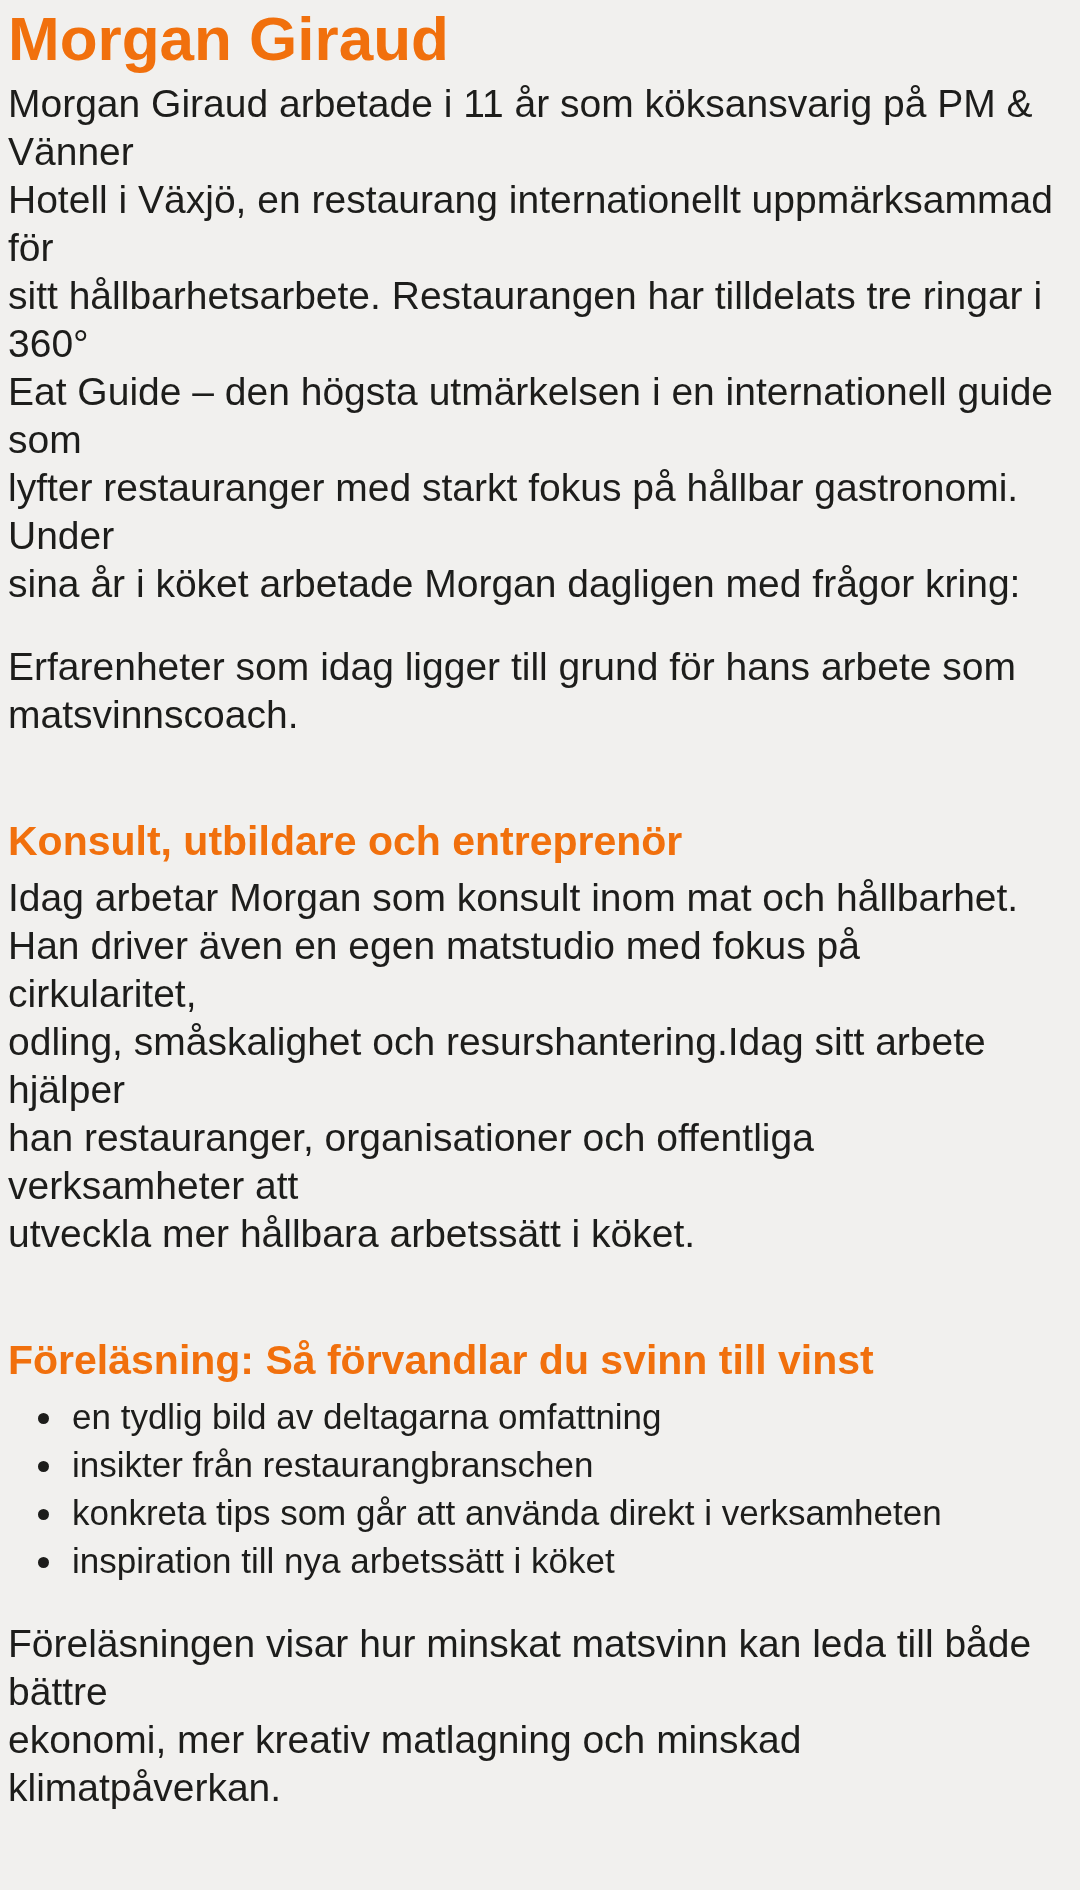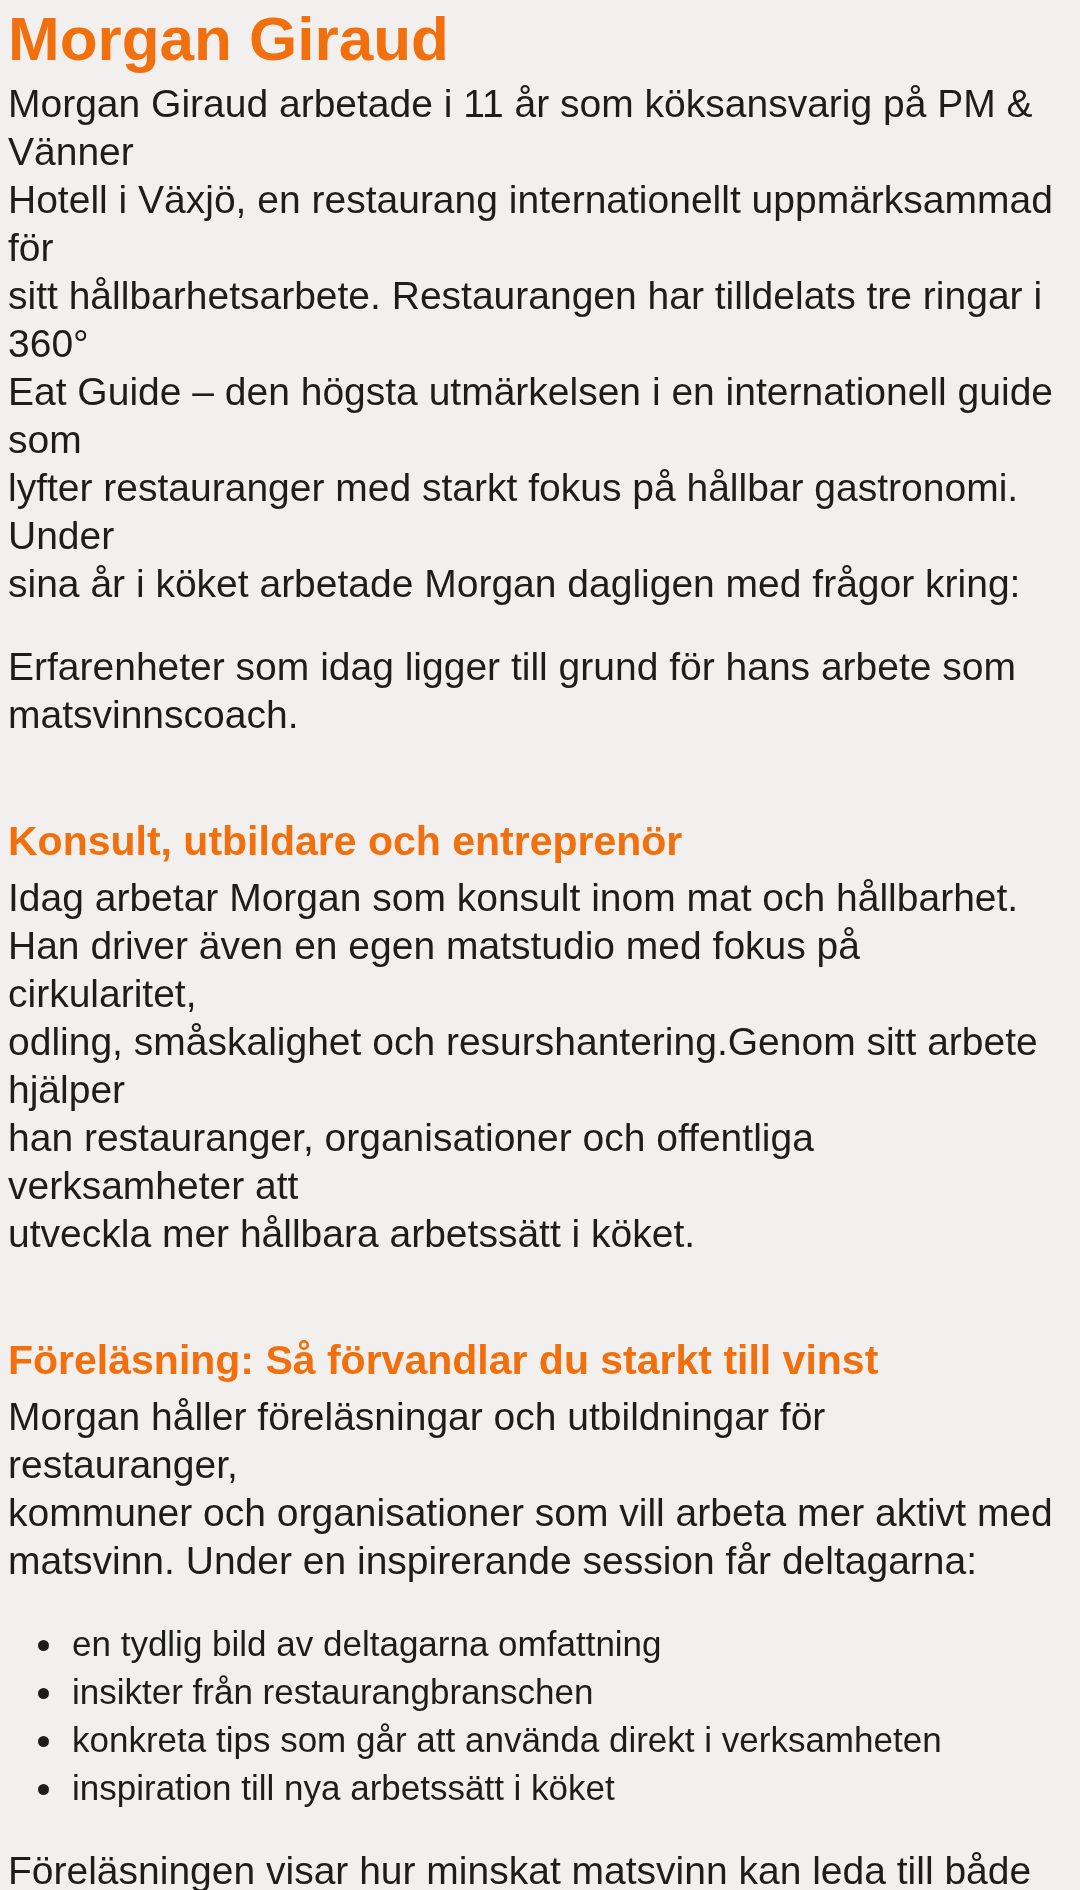--- a/index.html
+++ b/index.html
@@ -69,29 +69,26 @@
 sina år i köket arbetade Morgan dagligen med frågor kring:</p>
 
 
   <p>Erfarenheter som idag ligger till grund för hans arbete som
 matsvinnscoach.</p>
 
   <h2>Konsult, utbildare och entreprenör</h2>
 
   <p>Idag arbetar Morgan som konsult inom mat och hållbarhet.
 Han driver även en egen matstudio med fokus på cirkularitet,
-odling, småskalighet och resurshantering.Genom sitt arbete hjälper
+odling, småskalighet och resurshantering.Idag sitt arbete hjälper
 han restauranger, organisationer och offentliga verksamheter att
 utveckla mer hållbara arbetssätt i köket.</p>
 
-  <h2>Föreläsning: Så förvandlar du starkt till vinst</h2>
+  <h2>Föreläsning: Så förvandlar du svinn till vinst</h2>
 
-  <p>Morgan håller föreläsningar och utbildningar för restauranger,
-kommuner och organisationer som vill arbeta mer aktivt med
-matsvinn. Under en inspirerande session får deltagarna:</p>
 
   <ul>
       <li>en tydlig bild av deltagarna omfattning</li>
       <li>insikter från restaurangbranschen</li>
       <li>konkreta tips som går att använda direkt i verksamheten</li>
       <li>inspiration till nya arbetssätt i köket</li>
     </ul>
 
   <p>Föreläsningen visar hur minskat matsvinn kan leda till både bättre
 ekonomi, mer kreativ matlagning och minskad klimatpåverkan.</p>

